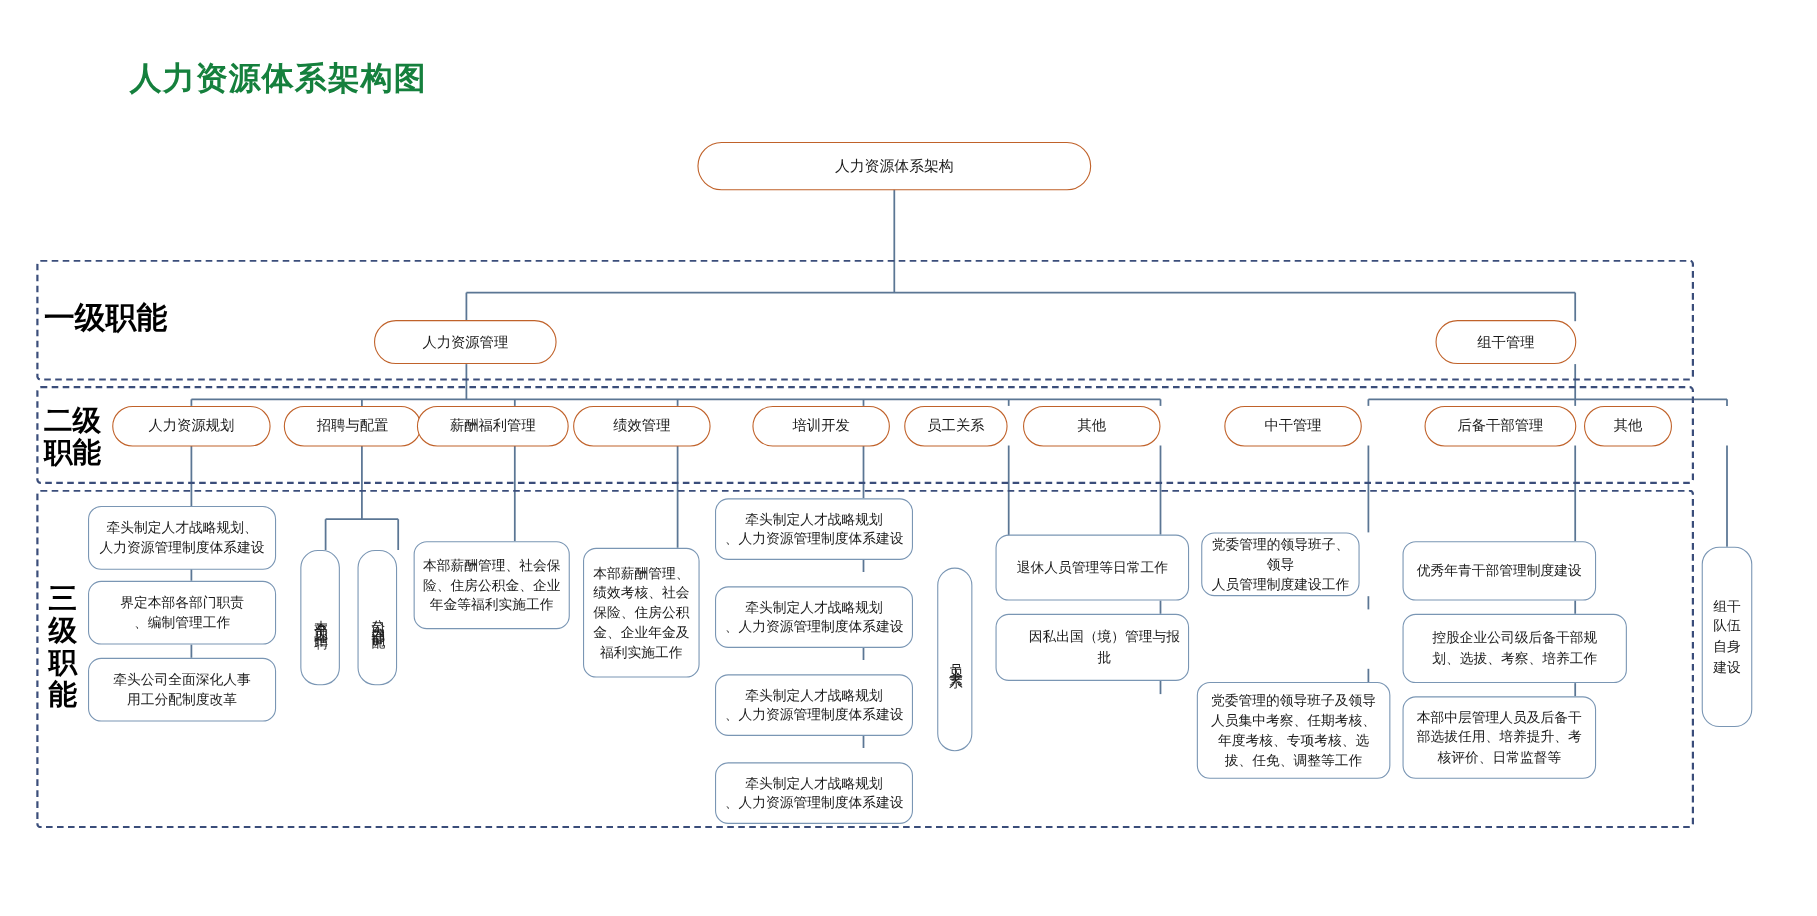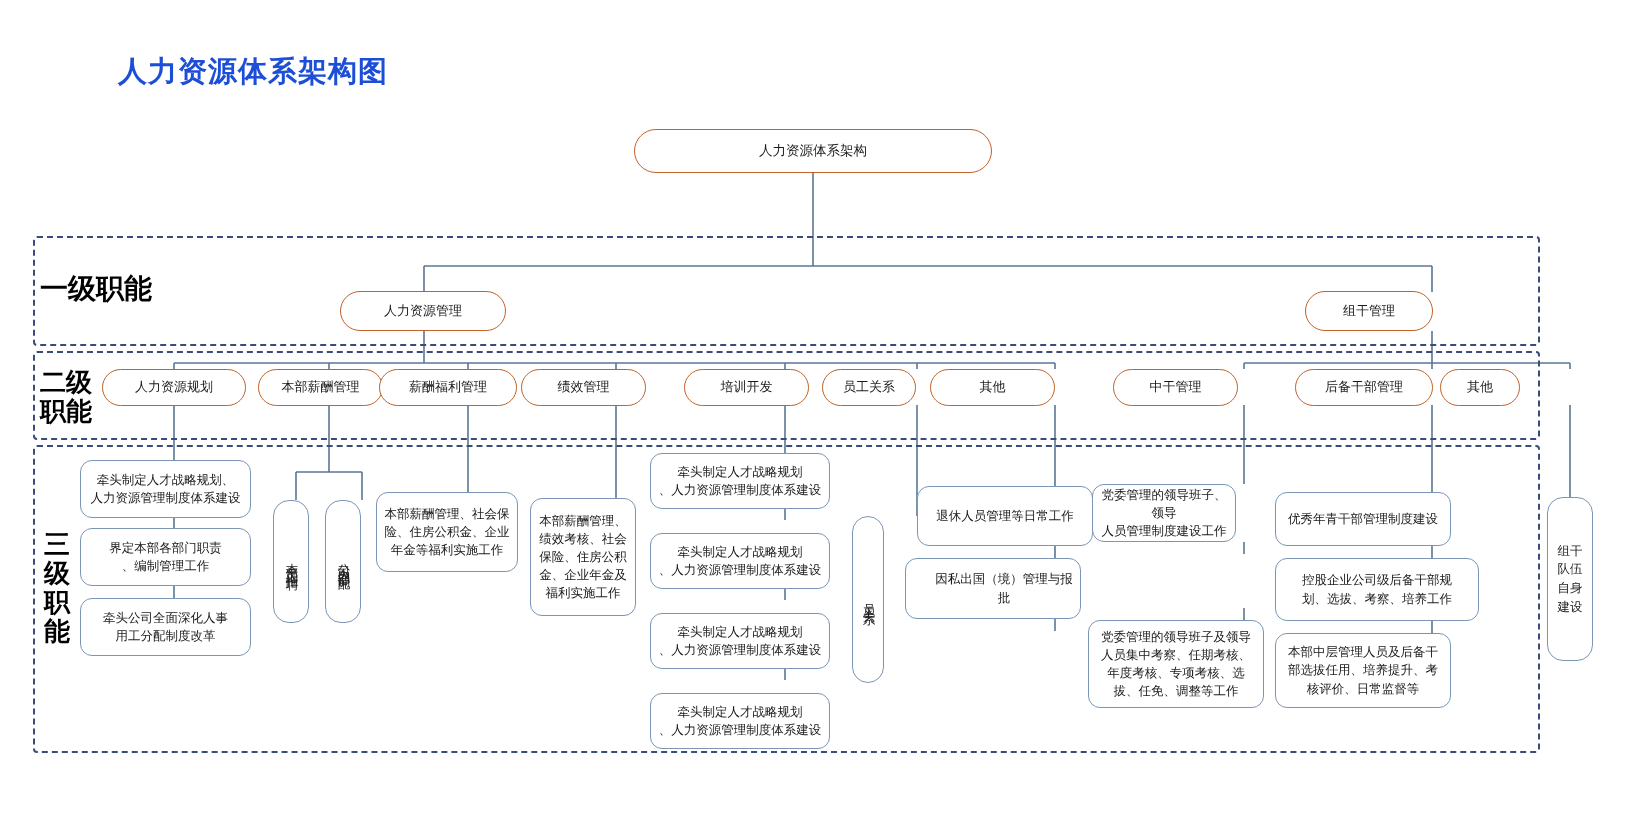--- a/index.html
+++ b/index.html
@@ -27,21 +27,21 @@
     pointer-events: none;
   }
 
   .page-title {
     position: absolute;
     left: 118px;
     top: 52px;
     font-size: 29px;
     font-weight: bold;
     letter-spacing: 1px;
-    color: #1d4ed8;
+    color: #15803d;
     white-space: nowrap;
   }
 
   
   .band {
     position: absolute;
     border: 2px dashed #3a4d7a;
     border-radius: 4px;
     box-sizing: border-box;
     background: transparent;
@@ -183,21 +183,21 @@
 级
 职
 能</div>
 
   <div class="node-o root" style="left:634px; top:129px; width:358px; height:44px;">人力资源体系架构</div>
 
   <div class="node-o" style="left:340px; top:291px; width:166px; height:40px;">人力资源管理</div>
   <div class="node-o" style="left:1305px; top:291px; width:128px; height:40px;">组干管理</div>
 
   <div class="node-o" style="left:102px; top:369px; width:144px; height:37px;">人力资源规划</div>
-  <div class="node-o" style="left:258px; top:369px; width:125px; height:37px;">本部薪酬管理</div>
+  <div class="node-o" style="left:258px; top:369px; width:125px; height:37px;">招聘与配置</div>
   <div class="node-o" style="left:379px; top:369px; width:138px; height:37px;">薪酬福利管理</div>
   <div class="node-o" style="left:521px; top:369px; width:125px; height:37px;">绩效管理</div>
   <div class="node-o" style="left:684px; top:369px; width:125px; height:37px;">培训开发</div>
   <div class="node-o" style="left:822px; top:369px; width:94px; height:37px;">员工关系</div>
   <div class="node-o" style="left:930px; top:369px; width:125px; height:37px;">其他</div>
   <div class="node-o" style="left:1113px; top:369px; width:125px; height:37px;">中干管理</div>
   <div class="node-o" style="left:1295px; top:369px; width:138px; height:37px;">后备干部管理</div>
   <div class="node-o" style="left:1440px; top:369px; width:80px; height:37px;">其他</div>
 
   <div class="node-b" style="left:80px; top:460px; width:171px; height:58px;">牵头制定人才战略规划、
@@ -224,21 +224,21 @@
 、人力资源管理制度体系建设</div>
   <div class="node-b" style="left:650px; top:533px; width:180px; height:56px;">牵头制定人才战略规划
 、人力资源管理制度体系建设</div>
   <div class="node-b" style="left:650px; top:613px; width:180px; height:56px;">牵头制定人才战略规划
 、人力资源管理制度体系建设</div>
   <div class="node-b" style="left:650px; top:693px; width:180px; height:56px;">牵头制定人才战略规划
 、人力资源管理制度体系建设</div>
 
   <div class="node-b vert" style="left:852px; top:516px; width:32px; height:167px;">员工关系</div>
 
-  <div class="node-b" style="left:905px; top:486px; width:176px; height:60px;margin-left:12px;">退休人员管理等日常工作</div>
+  <div class="node-b" style="left:905px; top:486px; width:176px; height:60px;">退休人员管理等日常工作</div>
   <div class="node-b" style="left:905px; top:558px; width:176px; height:61px;padding-left:29px;">因私出国（境）管理与报批</div>
 
   <div class="node-b" style="left:1092px; top:484px; width:144px; height:58px;">党委管理的领导班子、领导
 人员管理制度建设工作</div>
   <div class="node-b" style="left:1088px; top:620px; width:176px; height:88px;">党委管理的领导班子及领导
 人员集中考察、任期考核、
 年度考核、专项考核、选
 拔、任免、调整等工作</div>
 
   <div class="node-b" style="left:1275px; top:492px; width:176px; height:54px;">优秀年青干部管理制度建设</div>

